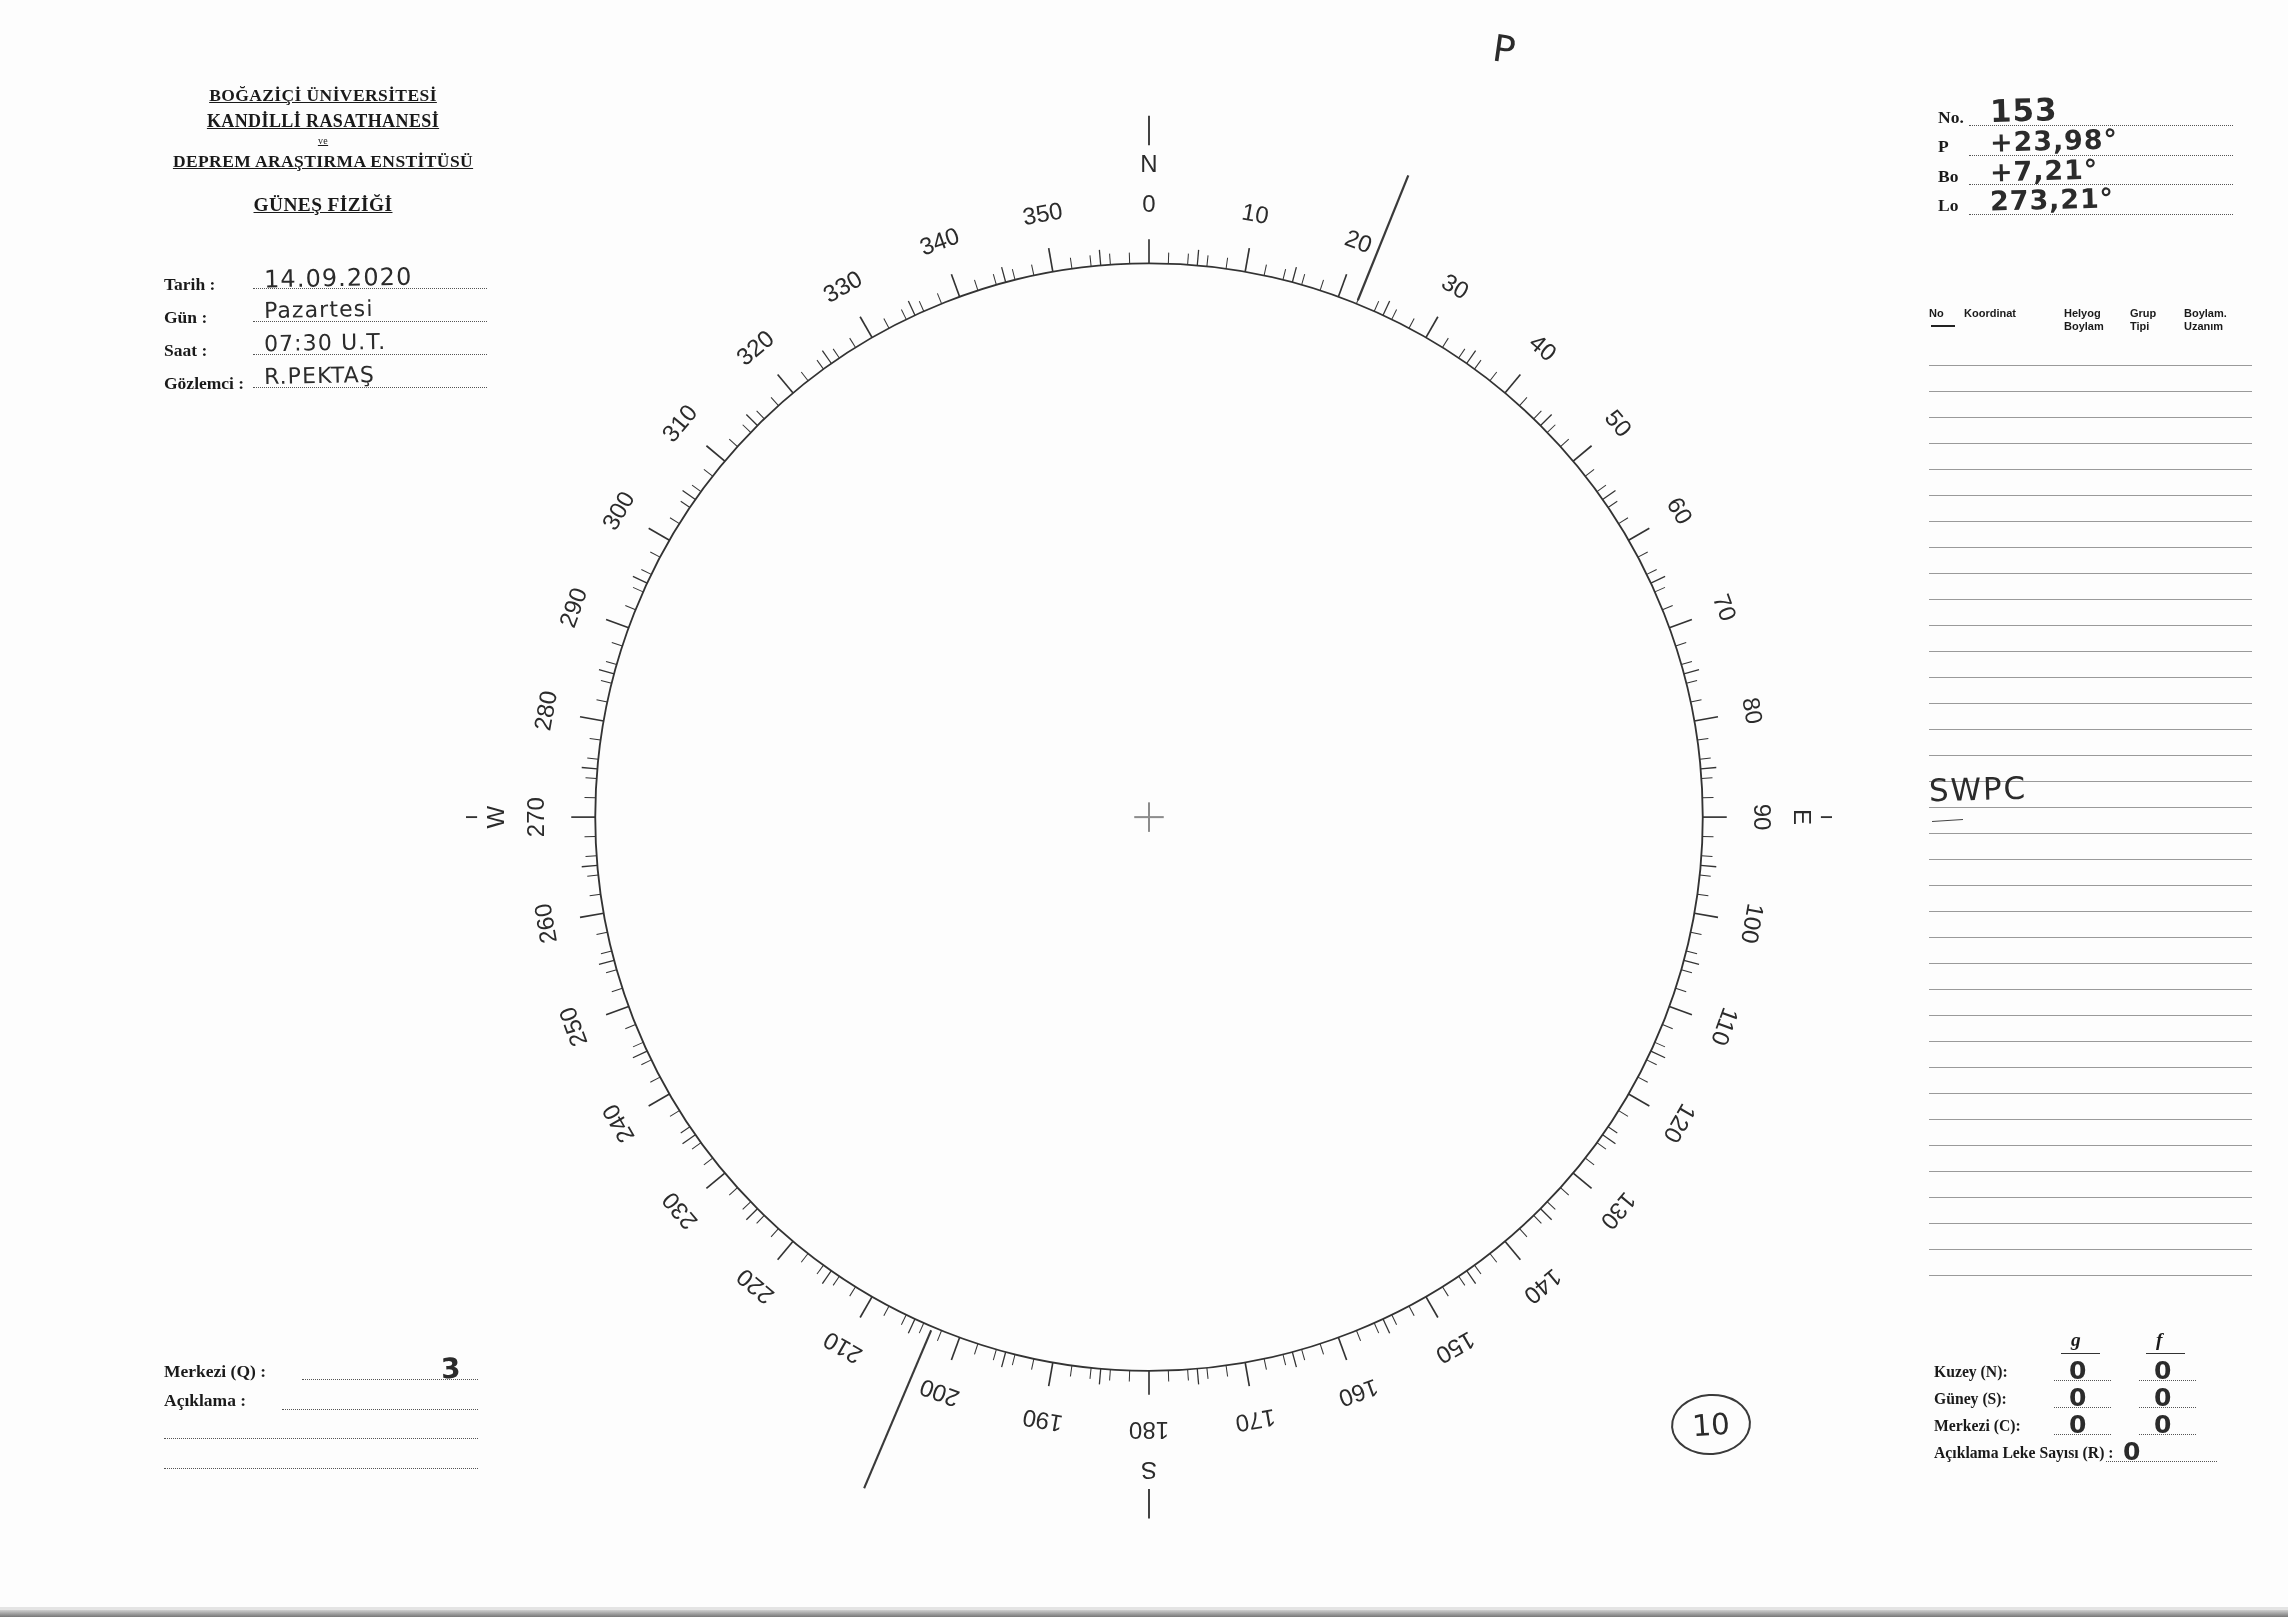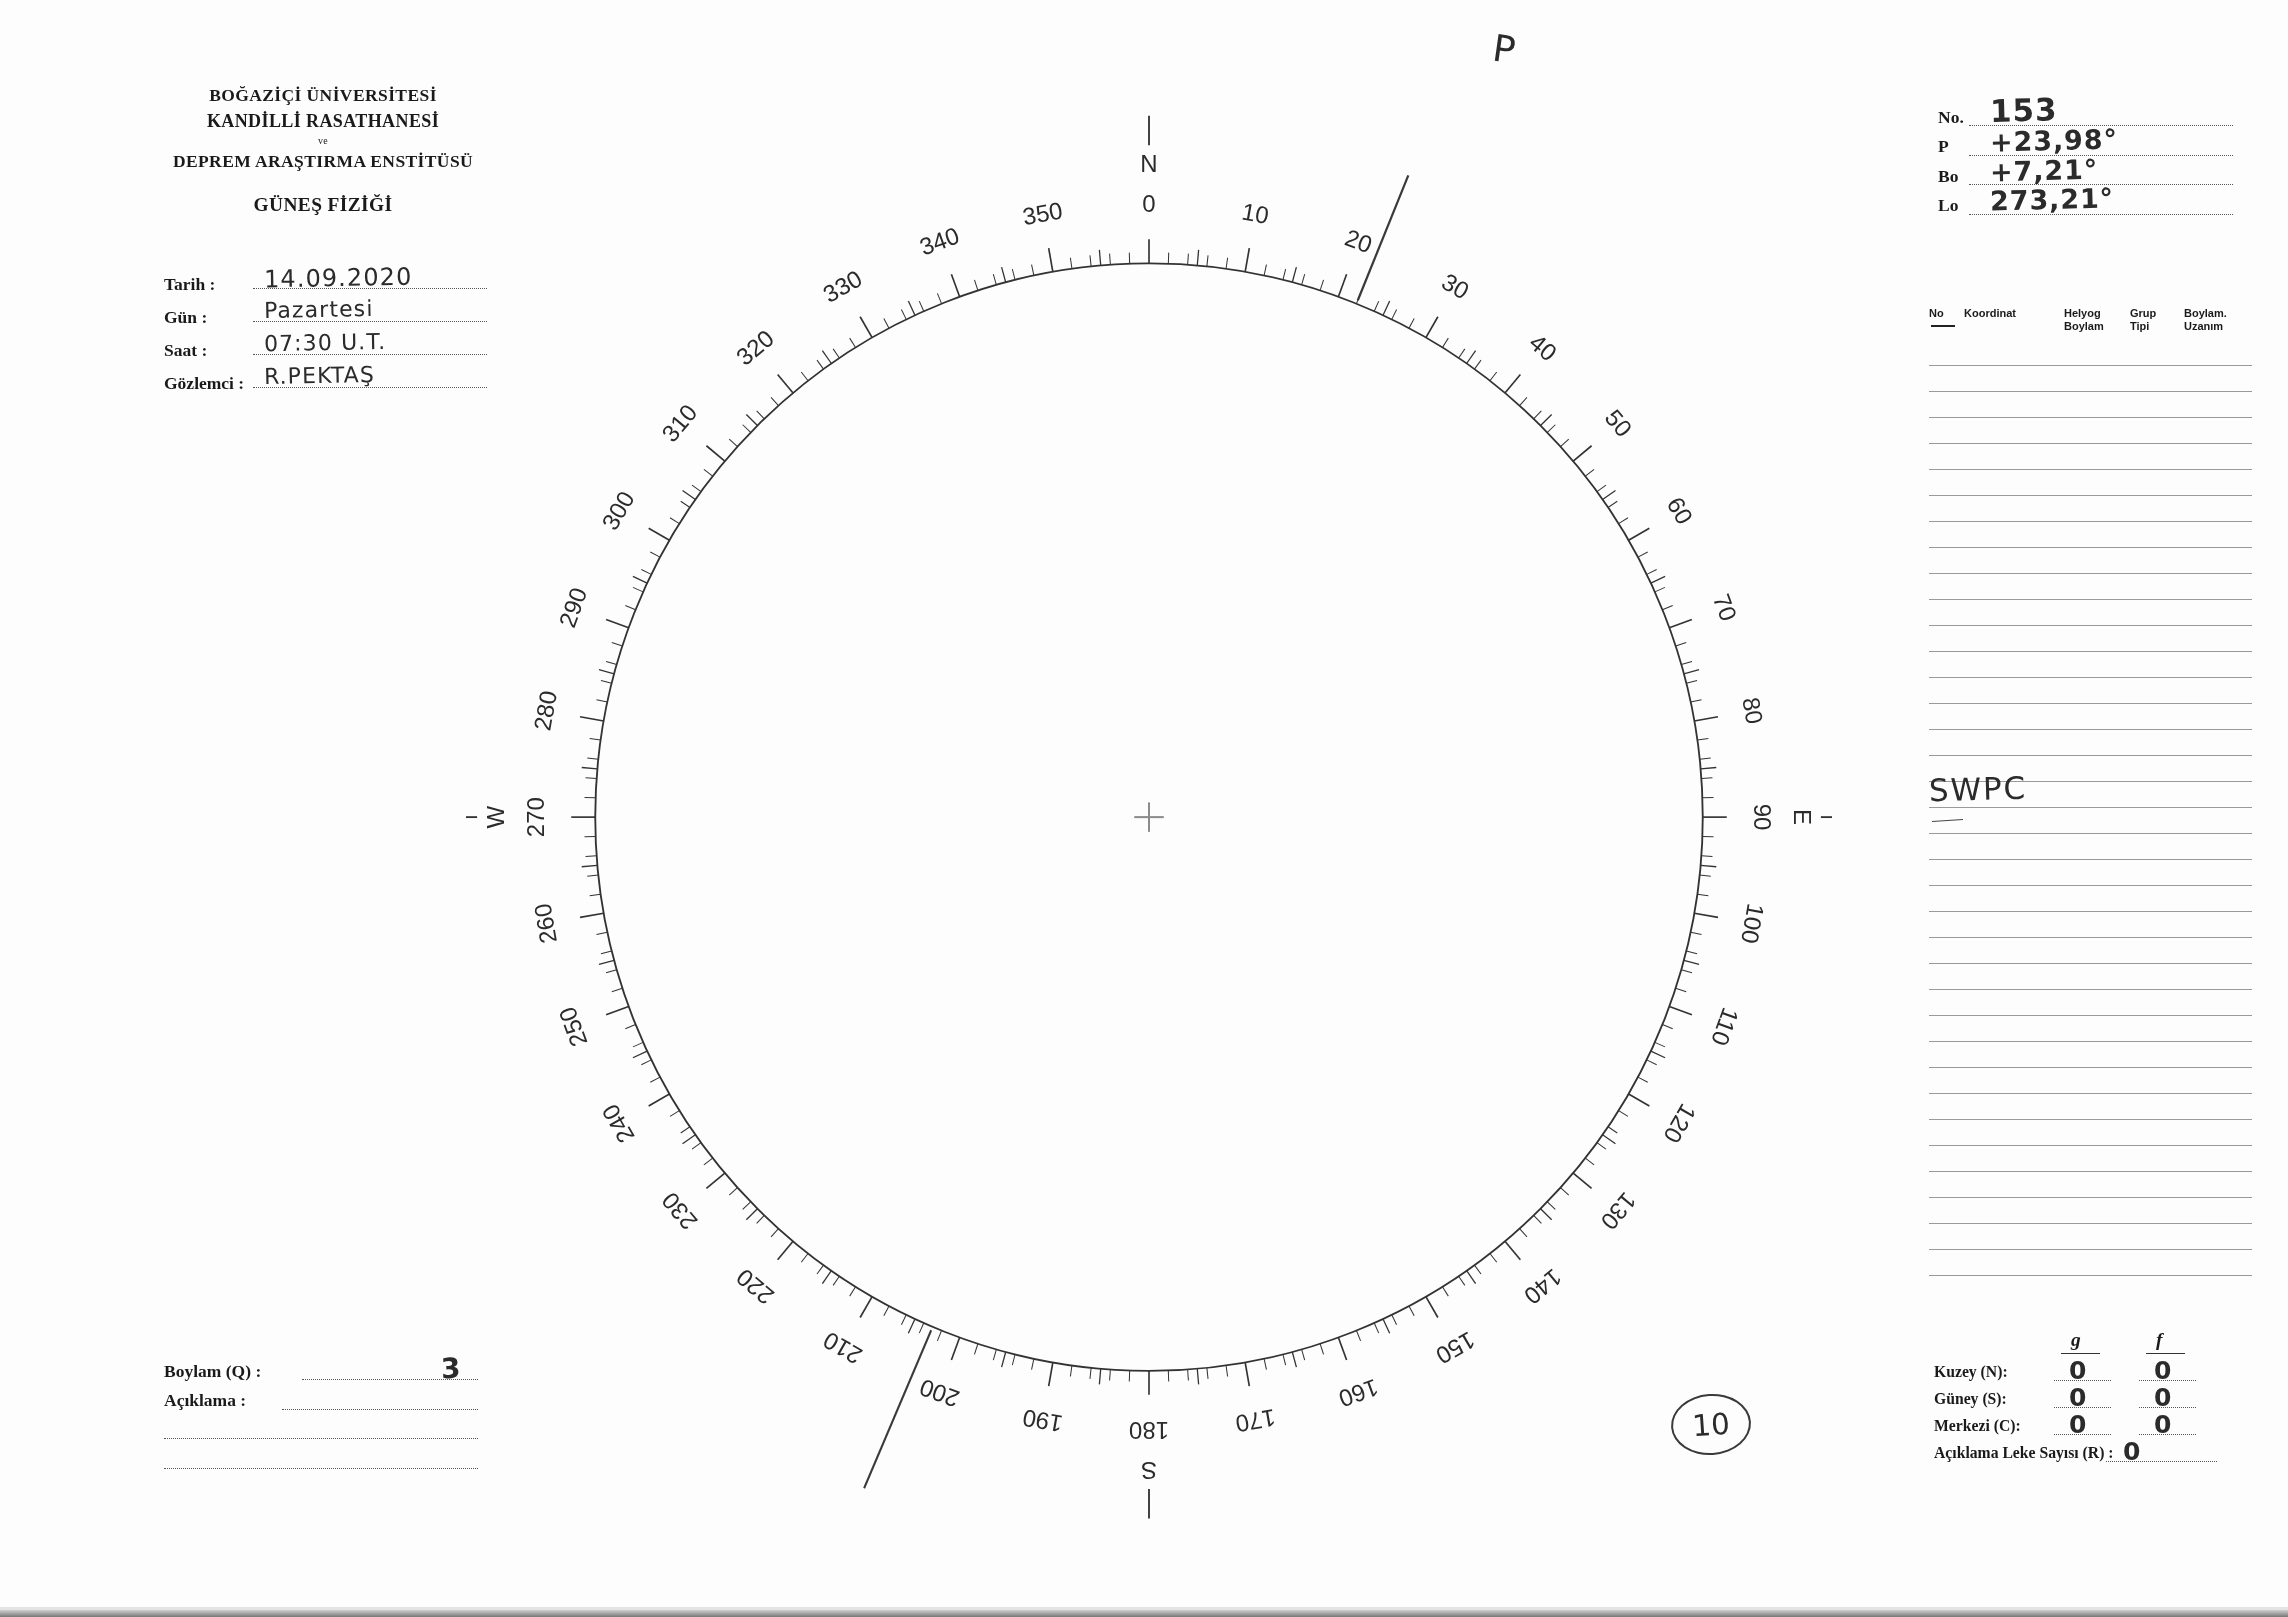--- a/index.html
+++ b/index.html
@@ -26,20 +26,21 @@
     position: absolute;
     left: 157px;
     top: 83px;
     width: 332px;
     text-align: center;
   }
   .inst .l {
     font-weight: bold;
     letter-spacing: 0.4px;
     line-height: 1.45;
+    text-decoration: underline;
   }
   .inst .l1 { font-size: 17.5px; }
   .inst .l2 { font-size: 18px; }
   .inst .l3 { font-size: 10px; font-weight: normal; }
   .inst .l4 { font-size: 17.5px; }
   .inst .l5 { font-size: 19.4px; margin-top: 16.6px; }
 
   
   .fields {
     position: absolute;
@@ -317,21 +318,21 @@
     </div>
     <div class="frow">
       <span class="flab">Gözlemci :</span>
       <span class="fdots"></span>
       <span class="fval small">R.PEKTAŞ</span>
     </div>
   </div>
 
   <div class="quality">
     <div class="qrow">
-      <span class="qlab">Boylam (Q) :</span>
+      <span class="qlab">Merkezi (Q) :</span>
       <span class="qdots ind"></span>
       <span class="qval">3</span>
     </div>
     <div class="qrow">
       <span class="qlab">Açıklama :</span>
       <span class="qdots ind2"></span>
     </div>
     <div class="qrow">
       <span class="qdots"></span>
     </div>

